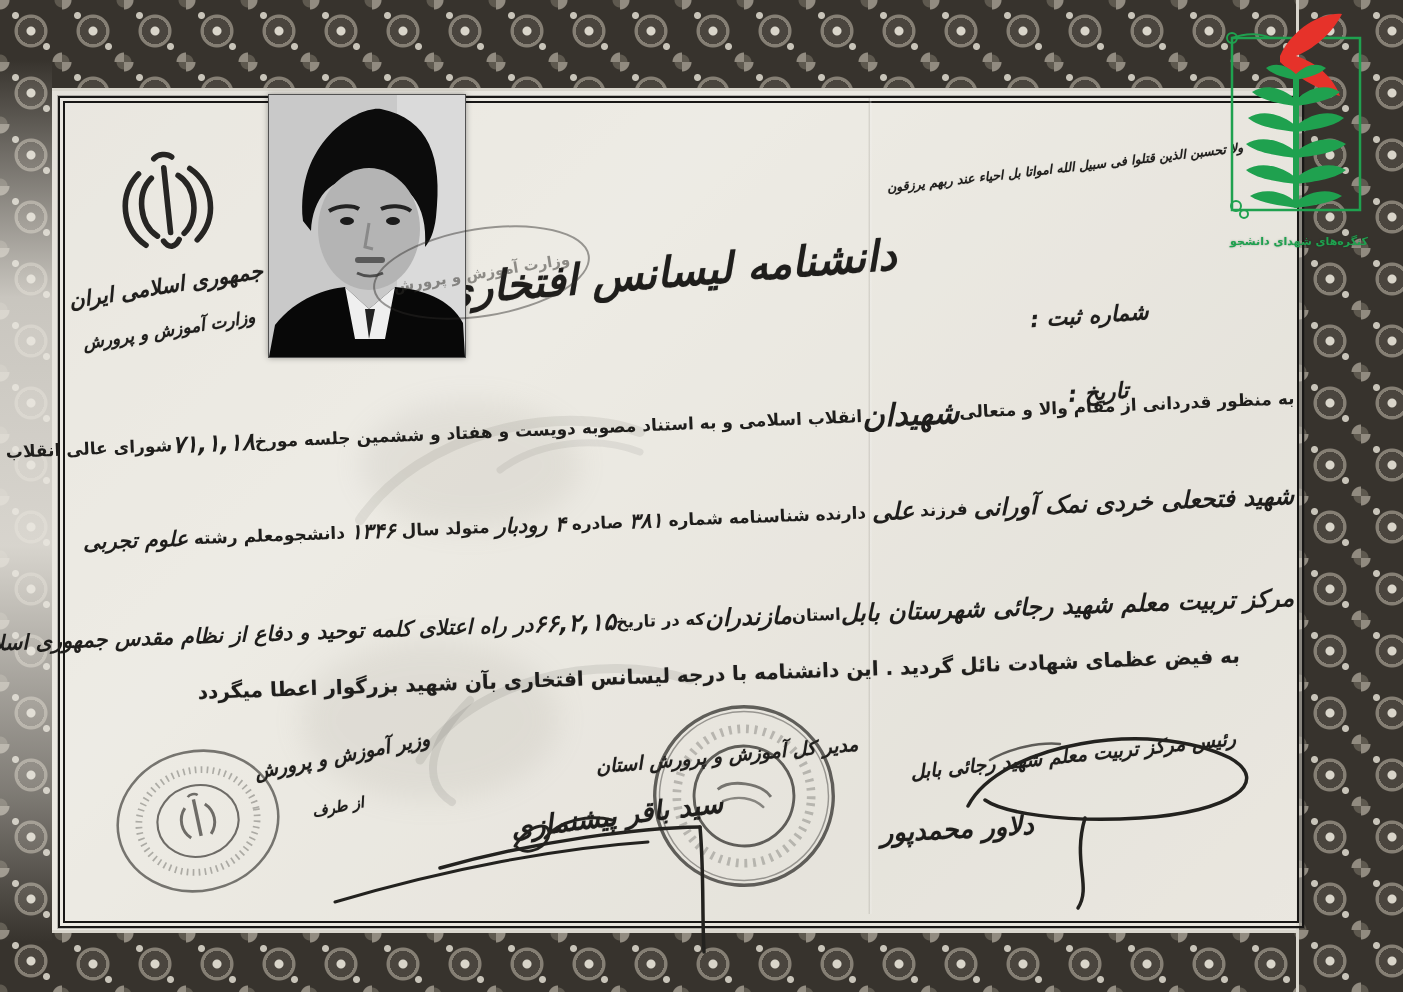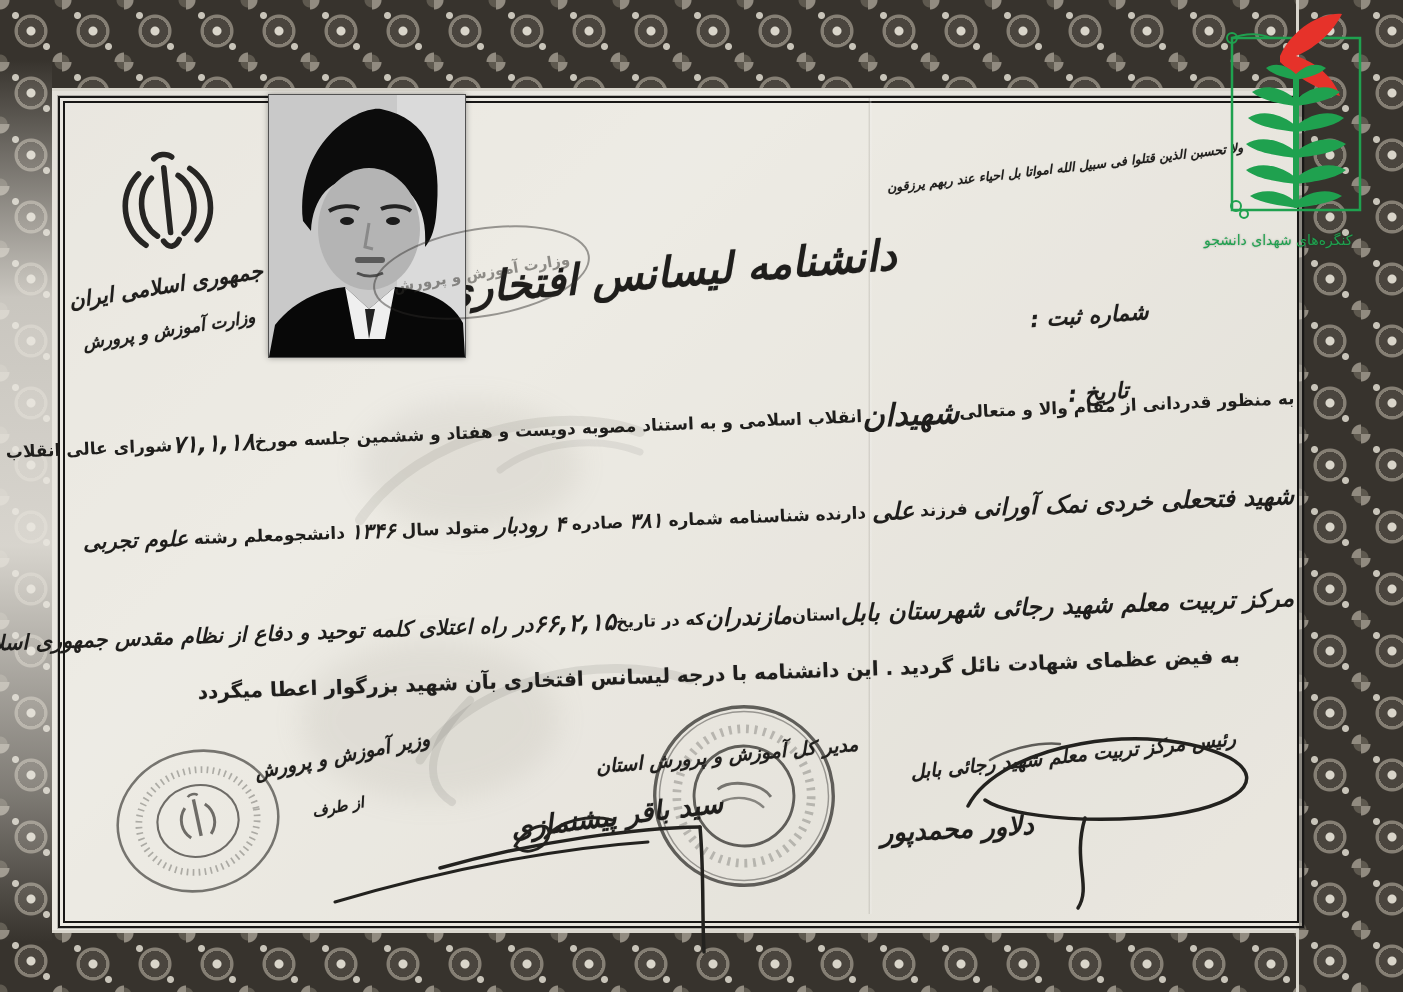--- a/index.html
+++ b/index.html
@@ -85,22 +85,22 @@
   .sig-center-title{left:582px;top:744px;width:290px;font-size:19px;transform:rotate(-5deg);text-align:center;}
   .sig-center-name{left:462px;top:800px;width:310px;font-size:27px;transform:rotate(-7deg);text-align:center;z-index:6;}
   .sig-right-title{left:878px;top:744px;width:390px;font-size:19px;transform:rotate(-6deg);text-align:center;}
   .sig-right-name{left:852px;top:814px;width:210px;font-size:26px;transform:rotate(-3deg);text-align:center;}
   .stamp{position:absolute;z-index:5;opacity:.85;}
   .stamp-left{left:98px;top:736px;width:200px;height:170px;transform:rotate(-12deg);}
   .stamp-center{left:648px;top:700px;width:192px;height:192px;transform:rotate(6deg);}
   .sig-ink{position:absolute;z-index:6;left:0;top:0;pointer-events:none;}
   
   .logo{position:absolute;z-index:10;left:1222px;top:10px;width:152px;height:238px;}
-  .logo-caption{position:absolute;left:-18px;bottom:0;width:190px;text-align:left;
-    font-size:14px;font-weight:normal;color:var(--logo_green);text-shadow:0 0 2px rgba(0,60,20,.4);}
+  .logo-caption{position:absolute;left:-18px;bottom:0;width:190px;text-align:center;
+    font-size:11px;font-weight:bold;color:var(--logo_green);text-shadow:0 0 2px rgba(0,60,20,.4);}
 </style>
 </head>
 <body>
 
 <div class="scan">
 
   <div class="carpet top"></div>
   <div class="carpet bottom"></div>
   <div class="carpet right"></div>
   <div class="carpet left"></div>

